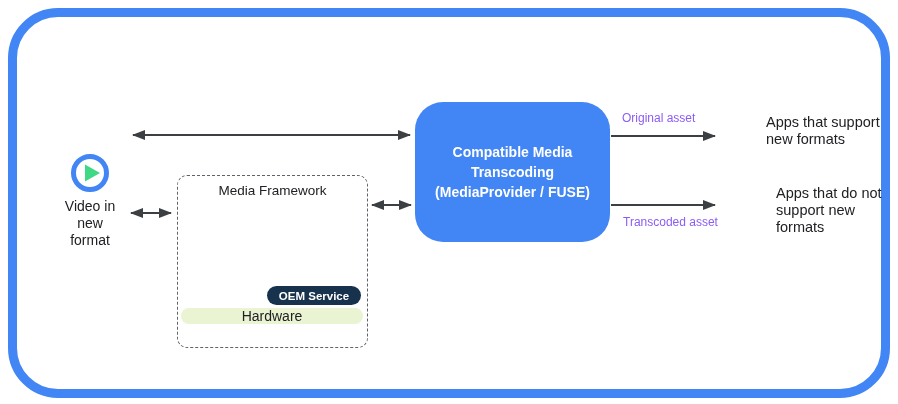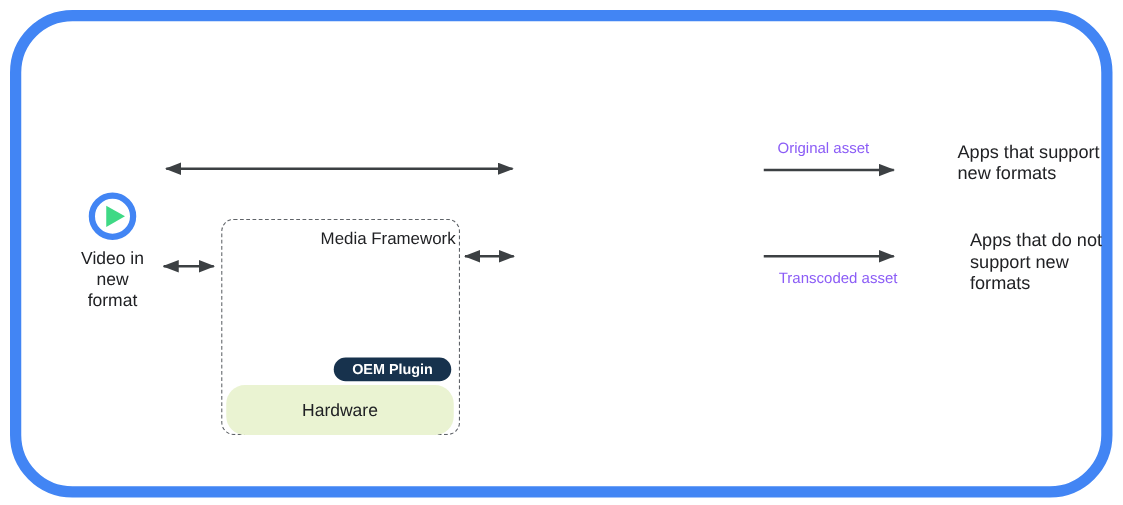--- a/index.html
+++ b/index.html
@@ -12,31 +12,31 @@
   .arrows{position:absolute;left:0;top:0;width:898px;height:404px;pointer-events:none;}
 
   .play{position:absolute;left:68px;top:151px;width:44px;height:44px;}
 
   .video-label{position:absolute;left:48px;top:198px;width:84px;text-align:center;
                font-size:14px;line-height:17px;white-space:pre-line;}
 
   .fw-box{position:absolute;left:177px;top:175px;width:191px;height:173px;box-sizing:border-box;
           border:1.5px dashed #5F6368;border-radius:10px;background:#fff;}
   .fw-title{position:absolute;left:177px;top:183px;width:191px;text-align:center;
-            font-size:13.5px;color:#202124;padding-left:38px;}
+            font-size:13.5px;color:#202124;}
 
   .pill{position:absolute;display:flex;align-items:center;justify-content:center;
         text-align:center;box-sizing:border-box;}
   .api-pill{left:181px;top:204px;width:182px;height:29px;border-radius:15px;
             background:#3FD985;font-size:14px;font-weight:bold;}
   .service-box{left:181px;top:239px;width:182px;height:66px;border-radius:27px;
                background:#3FD985;font-size:14px;font-weight:bold;}
   .oem-pill{left:267px;top:286px;width:94px;height:19px;border-radius:10px;
             background:#17324D;color:#fff;font-size:11.5px;font-weight:bold;}
-  .hw-pill{left:181px;top:308px;width:182px;height:40px;border-radius:15px;
+  .hw-pill{left:181px;top:308px;width:182px;height:16px;border-radius:15px;
            background:#EAF3D2;font-size:14px;}
 
   .blue-box{position:absolute;left:415px;top:102px;width:195px;height:140px;border-radius:28px;
             background:#4285F4;display:flex;align-items:center;justify-content:center;
             color:#fff;font-size:14px;font-weight:bold;text-align:center;
             line-height:20px;white-space:pre-line;}
 
   .asset-label{position:absolute;font-size:12px;color:#8b5cf6;white-space:nowrap;}
   .asset-original{left:622px;top:111px;}
   .asset-transcoded{left:623px;top:215px;}
@@ -70,23 +70,26 @@
     <path d="M17,13.5 L17,30.5 L32,22 z" fill="#3FD985"></path>
   </svg>
 
   <div class="video-label">Video in
 new
 format</div>
 
   <div class="fw-box"></div>
   <div class="fw-title">Media Framework</div>
 
-  <div class="pill oem-pill">OEM Plugin</div>
+  <div class="pill oem-pill">OEM Service</div>
   <div class="pill hw-pill">Hardware</div>
 
+  <div class="blue-box">Compatible Media
+Transcoding
+(MediaProvider / FUSE)</div>
 
   <div class="asset-label asset-original">Original asset</div>
   <div class="target-label target-support">Apps that support
 new formats</div>
 
   <div class="asset-label asset-transcoded">Transcoded asset</div>
   <div class="target-label target-nosupport">Apps that do not
 support new formats</div>
 
 </div>

